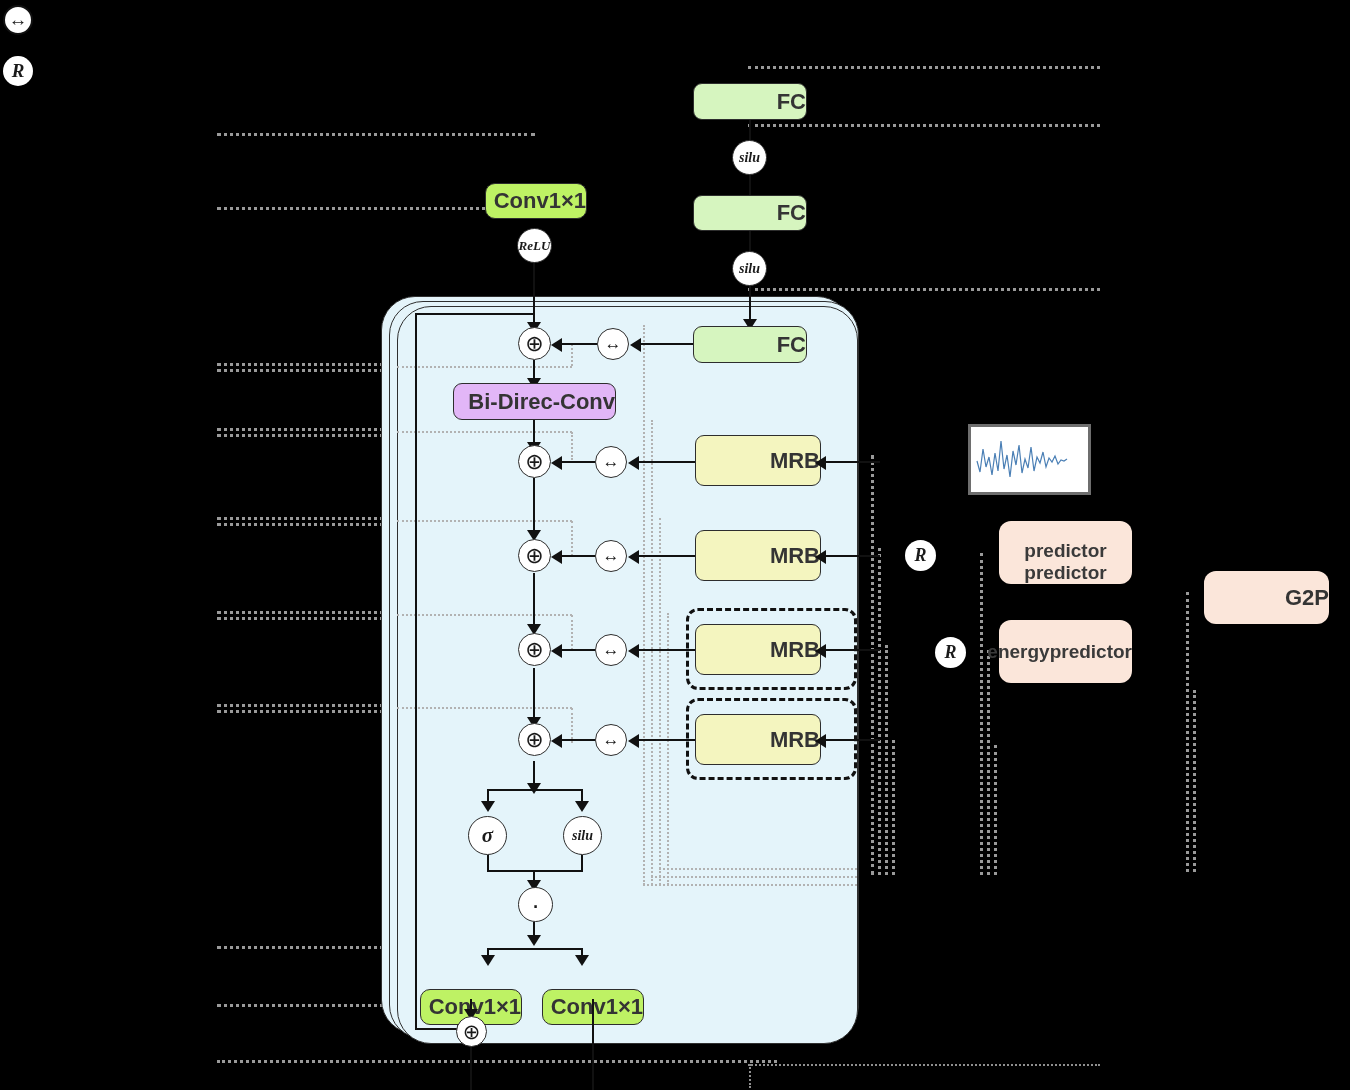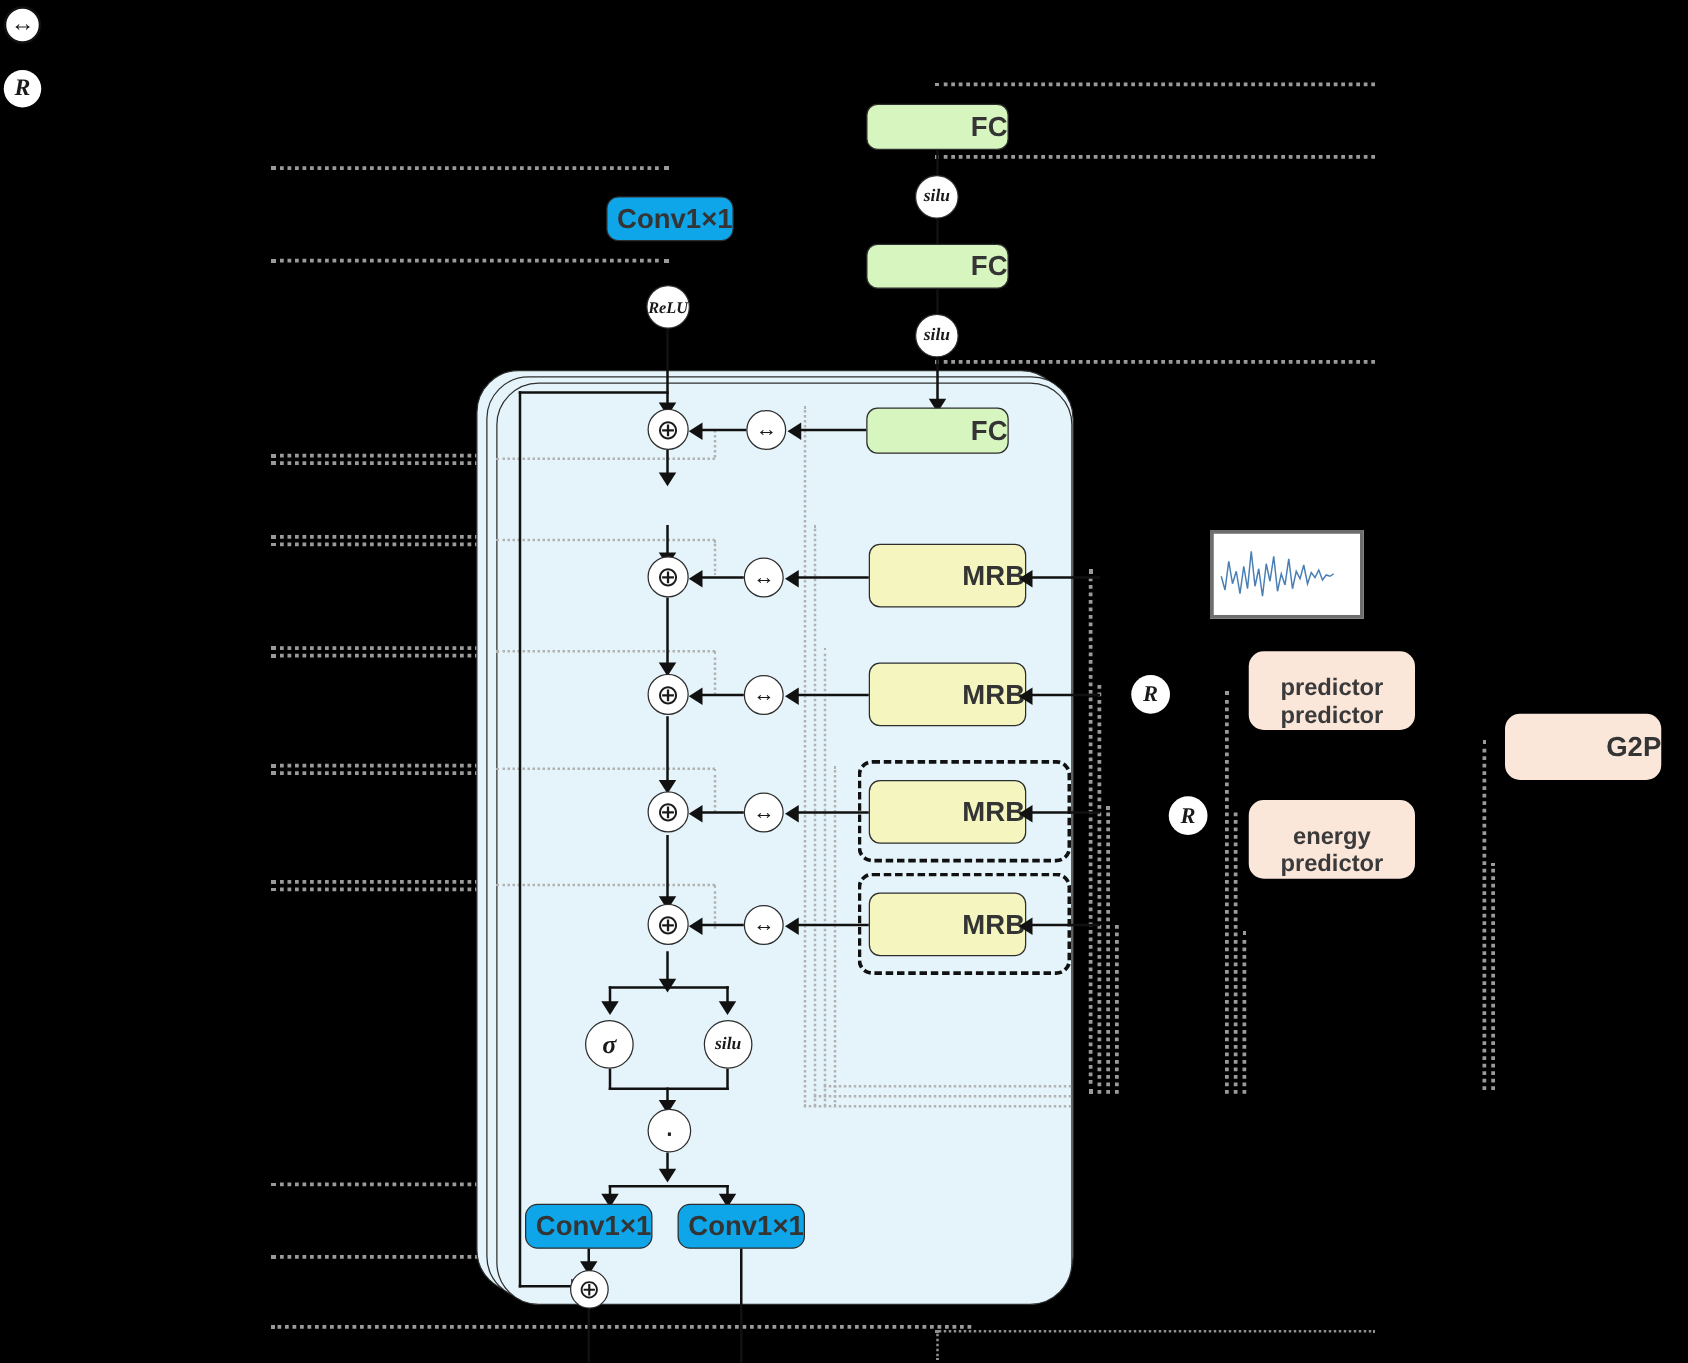--- a/index.html
+++ b/index.html
@@ -6,21 +6,21 @@
   body{width:1350px;height:1090px;position:relative;overflow:hidden;
        font-family:"Liberation Sans",sans-serif;}
   #stage{position:absolute;left:0;top:0;width:1350px;height:1090px;background:#000;}
 
   
   .node{position:absolute;display:flex;align-items:center;justify-content:flex-end;
         border:1.6px solid #2d2d2d;border-radius:9px;box-sizing:border-box;
         color:#343434;font-weight:bold;text-align:center;line-height:1.15;}
   .node.fc{background:#d6f5bf;font-size:22px;}
   .node.mrb{background:#f4f5bf;font-size:22px;}
-  .node.conv{background:#0ea5e9;font-size:22px;border-color:#2d2d2d;border-radius:10px;}
+  .node.conv{background:#bef264;font-size:22px;border-color:#2d2d2d;border-radius:10px;margin-top:26px;}
   .node.bidir{background:#e2b6f7;font-size:22px;}
   .node.pred{background:#fbe6da;font-size:19px;border:none;border-radius:12px;
              font-weight:bold;color:#3a3a3a;}
   .node.g2p{background:#fbe6da;font-size:22px;border:none;border-radius:12px;}
 
   
   .circ{position:absolute;border-radius:50%;background:#fff;border:1.8px solid #2d2d2d;
         display:flex;align-items:center;justify-content:center;box-sizing:border-box;
         color:#1a1a1a;}
   .circ.act{font-family:"Liberation Serif",serif;font-style:italic;font-weight:bold;}
@@ -227,20 +227,23 @@
     <span>↔</span>
   </div>
   <div class="hline" style="left:560px;top:343px;width:37px;"></div>
   <div class="arrow-l" style="left:551px;top:338px;"></div>
   <div class="node fc" style="left:693px;top:326px;width:114px;height:37px;">
     <span>FC</span>
   </div>
   <div class="hline" style="left:638px;top:343px;width:55px;"></div>
   <div class="arrow-l" style="left:630px;top:338px;"></div>
 
+  <div class="node bidir" style="left:453px;top:383px;width:163px;height:37px;">
+    <span>Bi-Direc-Conv</span>
+  </div>
 
   <div class="circ" style="left:518px;top:445px;width:33px;height:33px;font-size:22px;line-height:0;">
     <span>⊕</span>
   </div>
   <div class="circ" style="left:595px;top:446px;width:32px;height:32px;font-size:17px;">
     <span>↔</span>
   </div>
   <div class="hline" style="left:560px;top:461px;width:35px;"></div>
   <div class="arrow-l" style="left:551px;top:456px;"></div>
   <div class="node mrb" style="left:695px;top:435px;width:126px;height:51px;">
@@ -311,21 +314,21 @@
     <span>R</span>
   </div>
   <div class="circ plain act" style="left:935px;top:637px;width:31px;height:31px;font-size:18px;">
     <span>R</span>
   </div>
 
   <div class="node pred" style="left:999px;top:521px;width:133px;height:63px;flex-direction:column;">
     <span>predictor</span>
     <span>predictor</span>
   </div>
-  <div class="node pred" style="left:999px;top:640px;width:133px;height:63px;flex-direction:column;">
+  <div class="node pred" style="left:999px;top:620px;width:133px;height:63px;flex-direction:row;">
     <span>energy</span>
     <span>predictor</span>
   </div>
   <div class="node g2p" style="left:1204px;top:571px;width:125px;height:53px;">
     <span>G2P</span>
   </div>
 
 </div>
 
 </body></html>

